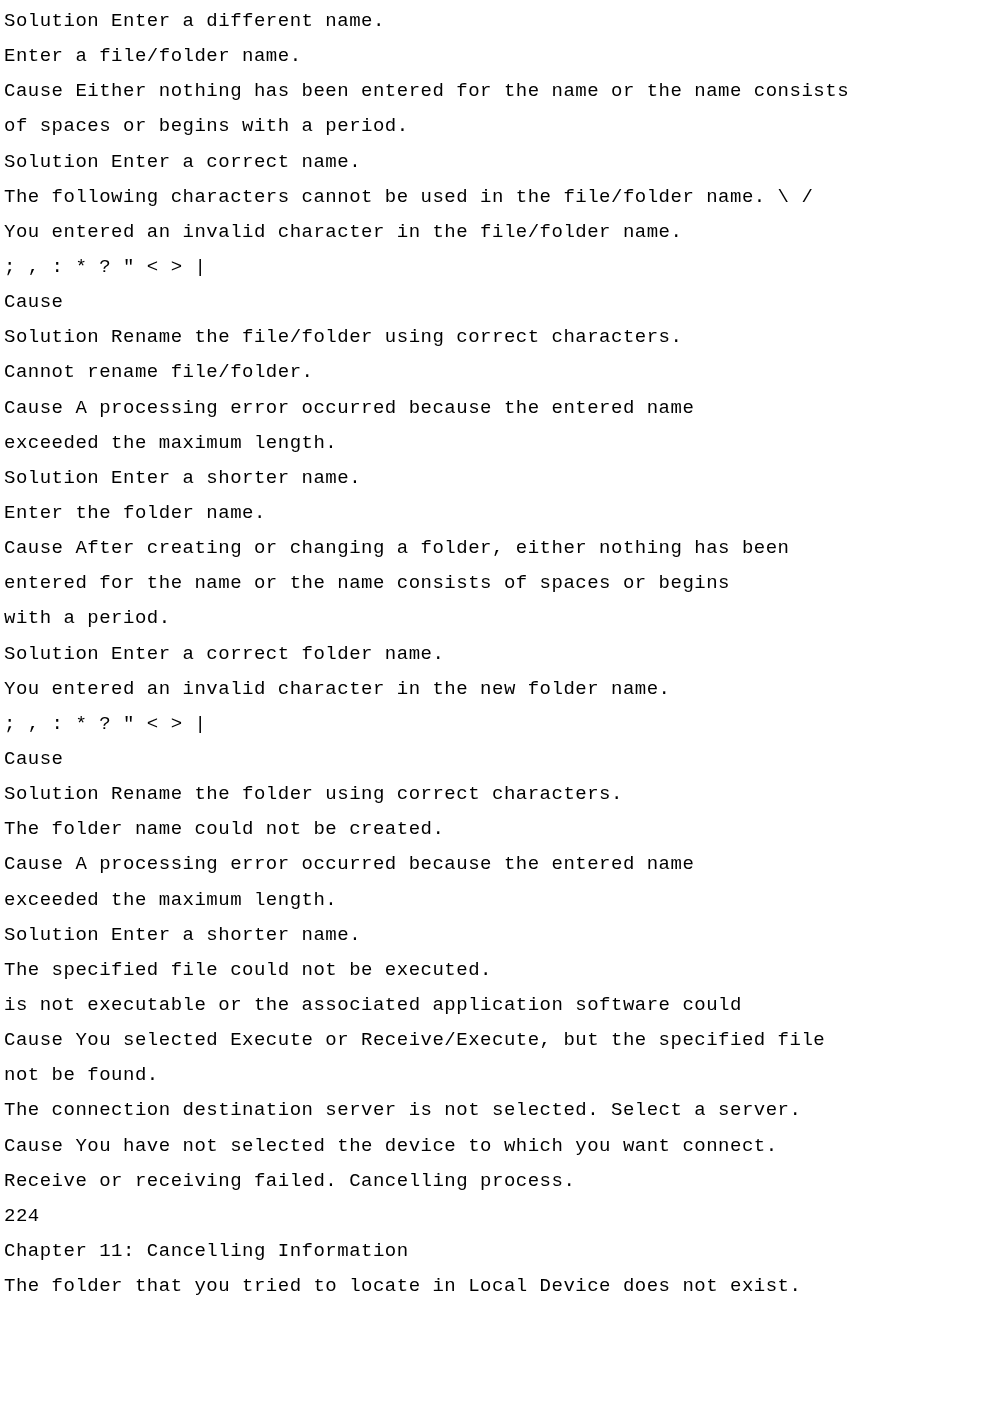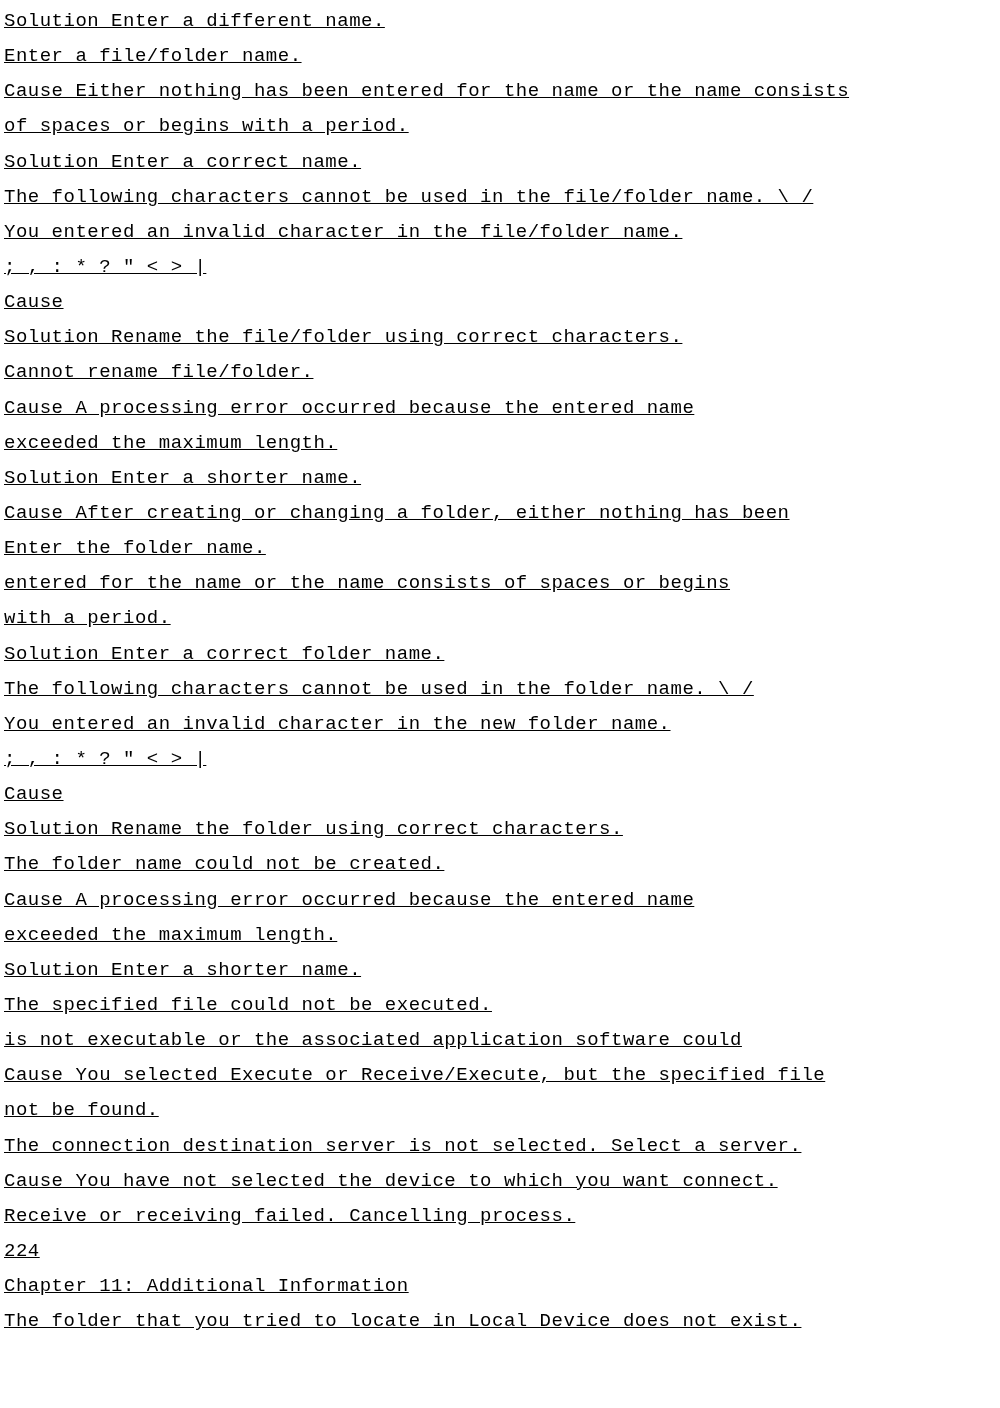--- a/index.html
+++ b/index.html
@@ -8,58 +8,56 @@
       line-height: 1.85;
       color: #000;
       background: #fff;
       margin: 0;
       padding: 4px 0 10px 4px;
       letter-spacing: 0.5px;
       white-space: nowrap;
     }
     .line {
       display: block;
-      text-decoration: underline;
     }
   </style>
 </head>
 <body>
 
 <div id="content">
     <span class="line">Solution Enter a different name.</span>
     <span class="line">Enter a file/folder name.</span>
     <span class="line">Cause Either nothing has been entered for the name or the name consists</span>
     <span class="line">of spaces or begins with a period.</span>
     <span class="line">Solution Enter a correct name.</span>
     <span class="line">The following characters cannot be used in the file/folder name. \ /</span>
     <span class="line">You entered an invalid character in the file/folder name.</span>
     <span class="line">; , : * ? " &lt; &gt; |</span>
     <span class="line">Cause</span>
     <span class="line">Solution Rename the file/folder using correct characters.</span>
     <span class="line">Cannot rename file/folder.</span>
     <span class="line">Cause A processing error occurred because the entered name</span>
     <span class="line">exceeded the maximum length.</span>
     <span class="line">Solution Enter a shorter name.</span>
+    <span class="line">Enter the folder name.</span>
     <span class="line">Cause After creating or changing a folder, either nothing has been</span>
-    <span class="line">Enter the folder name.</span>
     <span class="line">entered for the name or the name consists of spaces or begins</span>
     <span class="line">with a period.</span>
     <span class="line">Solution Enter a correct folder name.</span>
-    <span class="line">The following characters cannot be used in the folder name. \ /</span>
     <span class="line">You entered an invalid character in the new folder name.</span>
     <span class="line">; , : * ? " &lt; &gt; |</span>
     <span class="line">Cause</span>
     <span class="line">Solution Rename the folder using correct characters.</span>
     <span class="line">The folder name could not be created.</span>
     <span class="line">Cause A processing error occurred because the entered name</span>
     <span class="line">exceeded the maximum length.</span>
     <span class="line">Solution Enter a shorter name.</span>
     <span class="line">The specified file could not be executed.</span>
     <span class="line">is not executable or the associated application software could</span>
     <span class="line">Cause You selected Execute or Receive/Execute, but the specified file</span>
     <span class="line">not be found.</span>
     <span class="line">The connection destination server is not selected. Select a server.</span>
     <span class="line">Cause You have not selected the device to which you want connect.</span>
     <span class="line">Receive or receiving failed. Cancelling process.</span>
     <span class="line">224</span>
-    <span class="line">Chapter 11: Additional Information</span>
+    <span class="line">Chapter 11: Cancelling Information</span>
     <span class="line">The folder that you tried to locate in Local Device does not exist.</span>
   </div>
 
 </body></html>

